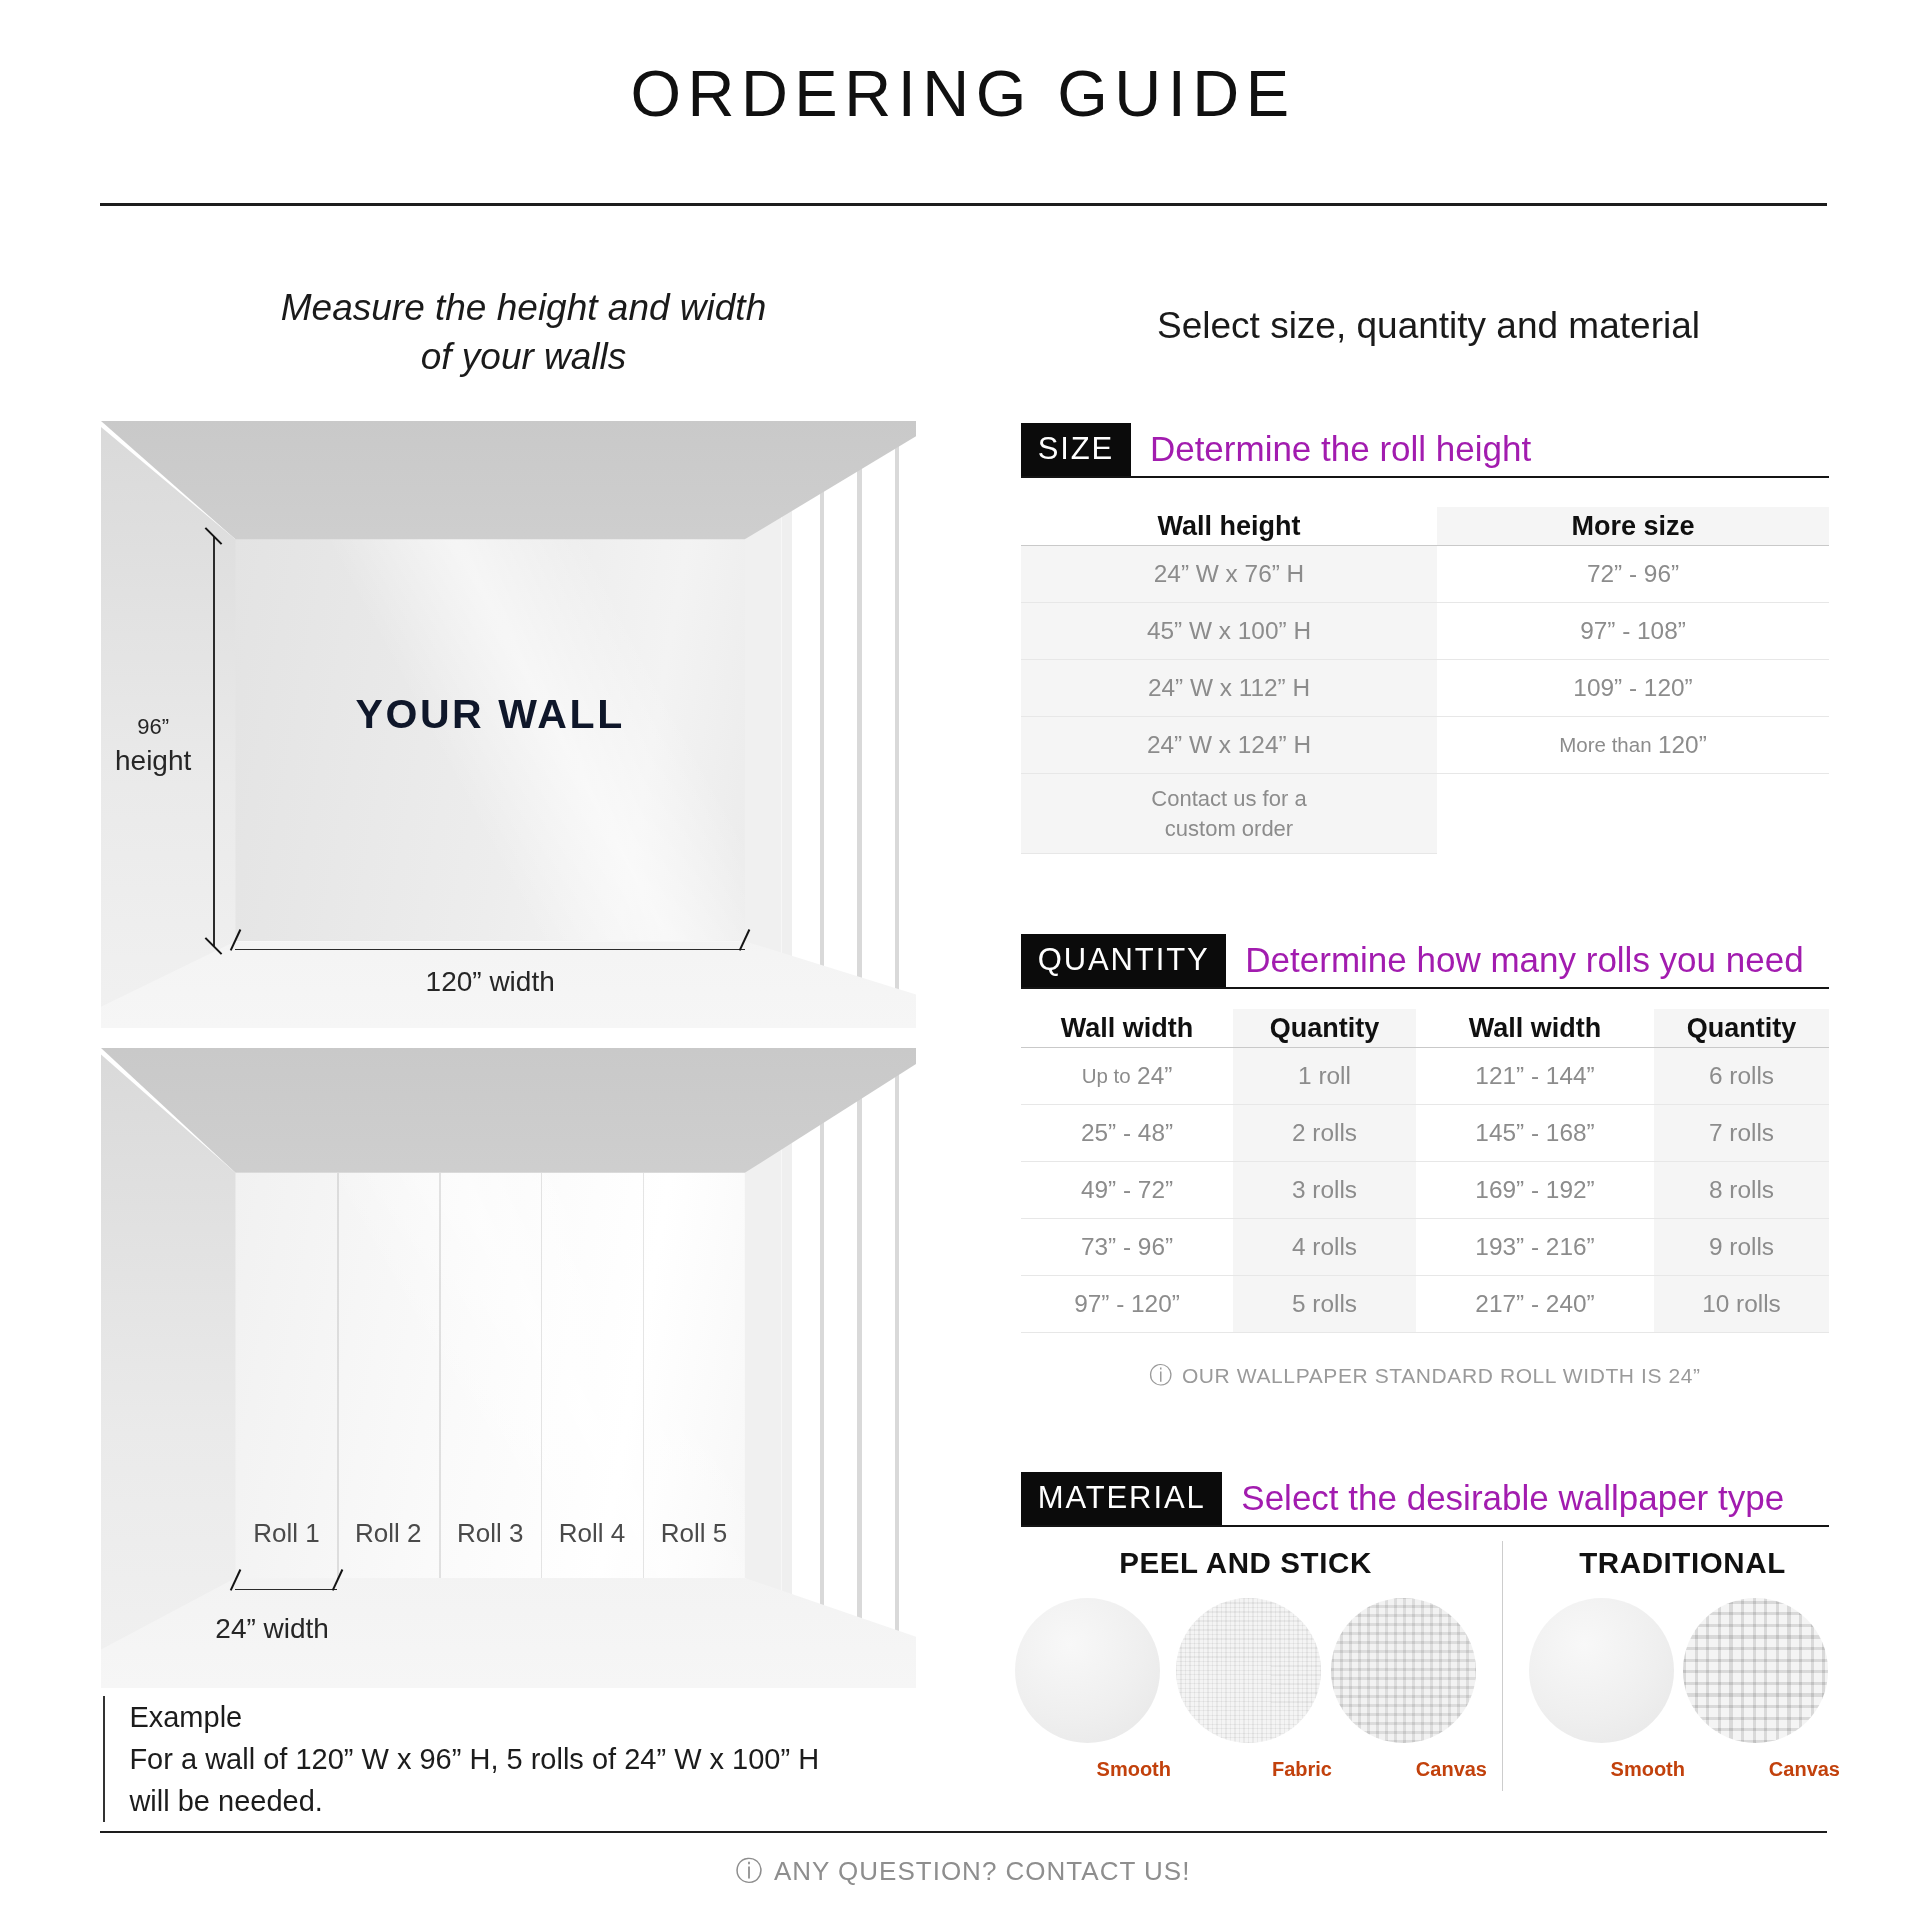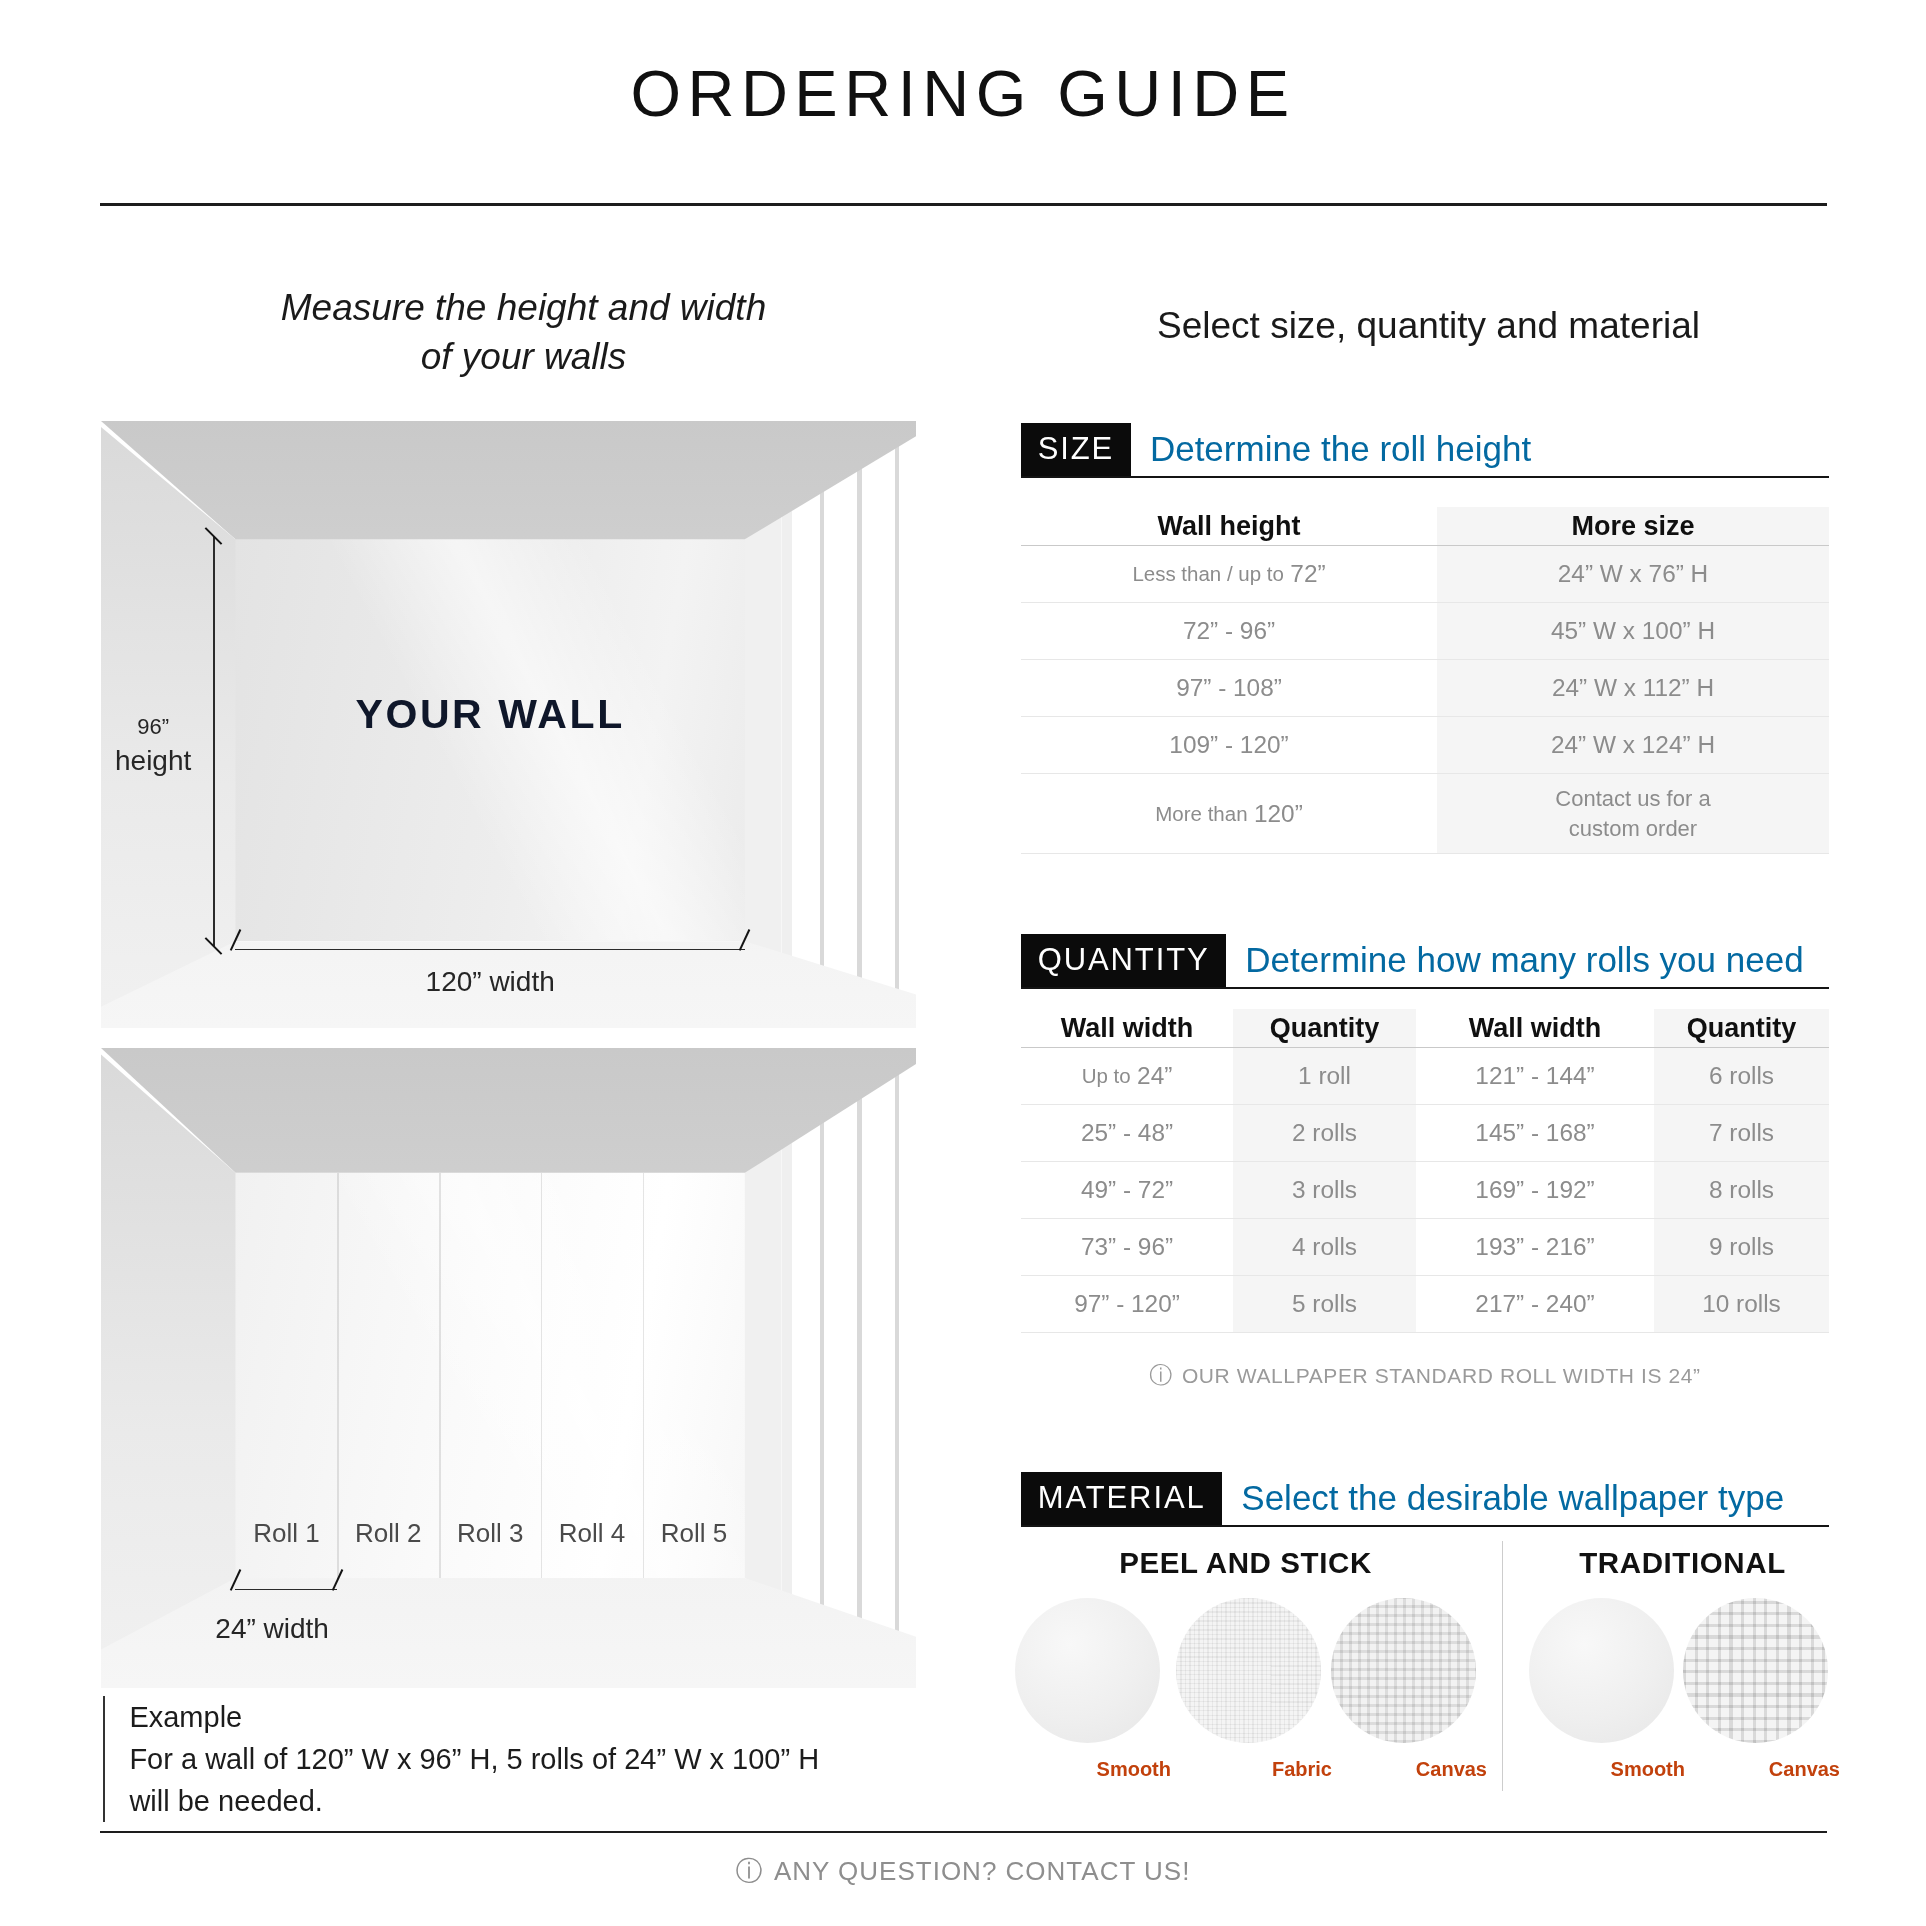--- a/index.html
+++ b/index.html
@@ -52,21 +52,21 @@
   .height-label{left:0;width:12.8%;top:48%;line-height:1.35;}
   .height-label .big{font-size:22px;}
 
   
   .example{border-left:2.6px solid #333333;padding-left:24.4px;font-size:29px;line-height:1.45;color:#1c1c1c;}
 
   
   .section-head{display:flex;align-items:flex-end;border-bottom:2.6px solid #141414;}
   .badge{display:inline-block;background:#0b0b0b;color:#ffffff;font-size:31px;font-weight:500;
          letter-spacing:1.9px;padding:8.3px 16.7px 8.3px 16.7px;}
-  .section-title{font-size:35px;color:#0369a1;margin-left:19px;padding-bottom:6.4px;white-space:nowrap;}
+  .section-title{font-size:35px;color:#a21caf;margin-left:19px;padding-bottom:6.4px;white-space:nowrap;}
 
   .tbl{display:grid;}
   .cell{display:flex;align-items:center;justify-content:center;text-align:center;
         border-bottom:1.3px solid #e7e7e7;color:#8c8c8c;font-size:24.4px;}
   .cell.hdr{color:#101010;font-weight:700;font-size:27px;border-bottom:1.3px solid #c9c9c9;}
   .cell .pre{font-size:20.5px;margin-right:6.4px;color:#8c8c8c;}
   .cell.shade{background:#f5f5f5;}
   .cell .wrapcell{max-width:218px;line-height:1.35;font-size:22px;}
 
   .size-table{grid-template-columns:416px 392px;grid-template-rows:39px 57px 57px 57px 57px 80px;}
@@ -178,24 +178,20 @@
 
   <div class="abs section-head" style="left:1021px;top:423px;width:808px;">
     <span class="badge">SIZE</span>
     <span class="section-title">Determine the roll height</span>
   </div>
 
   <div class="abs tbl size-table" style="left:1021px;top:507px;width:808px;">
     <div class="cell hdr">Wall height</div>
     <div class="cell hdr shade">More size</div>
 
-    <div class="cell">
-        <span class="pre">Less than / up to</span>
-        <span>72”</span>
-      </div>
     <div class="cell shade">24” W x 76” H</div>
 
     <div class="cell">72” - 96”</div>
     <div class="cell shade">45” W x 100” H</div>
 
     <div class="cell">97” - 108”</div>
     <div class="cell shade">24” W x 112” H</div>
 
     <div class="cell">109” - 120”</div>
     <div class="cell shade">24” W x 124” H</div>

